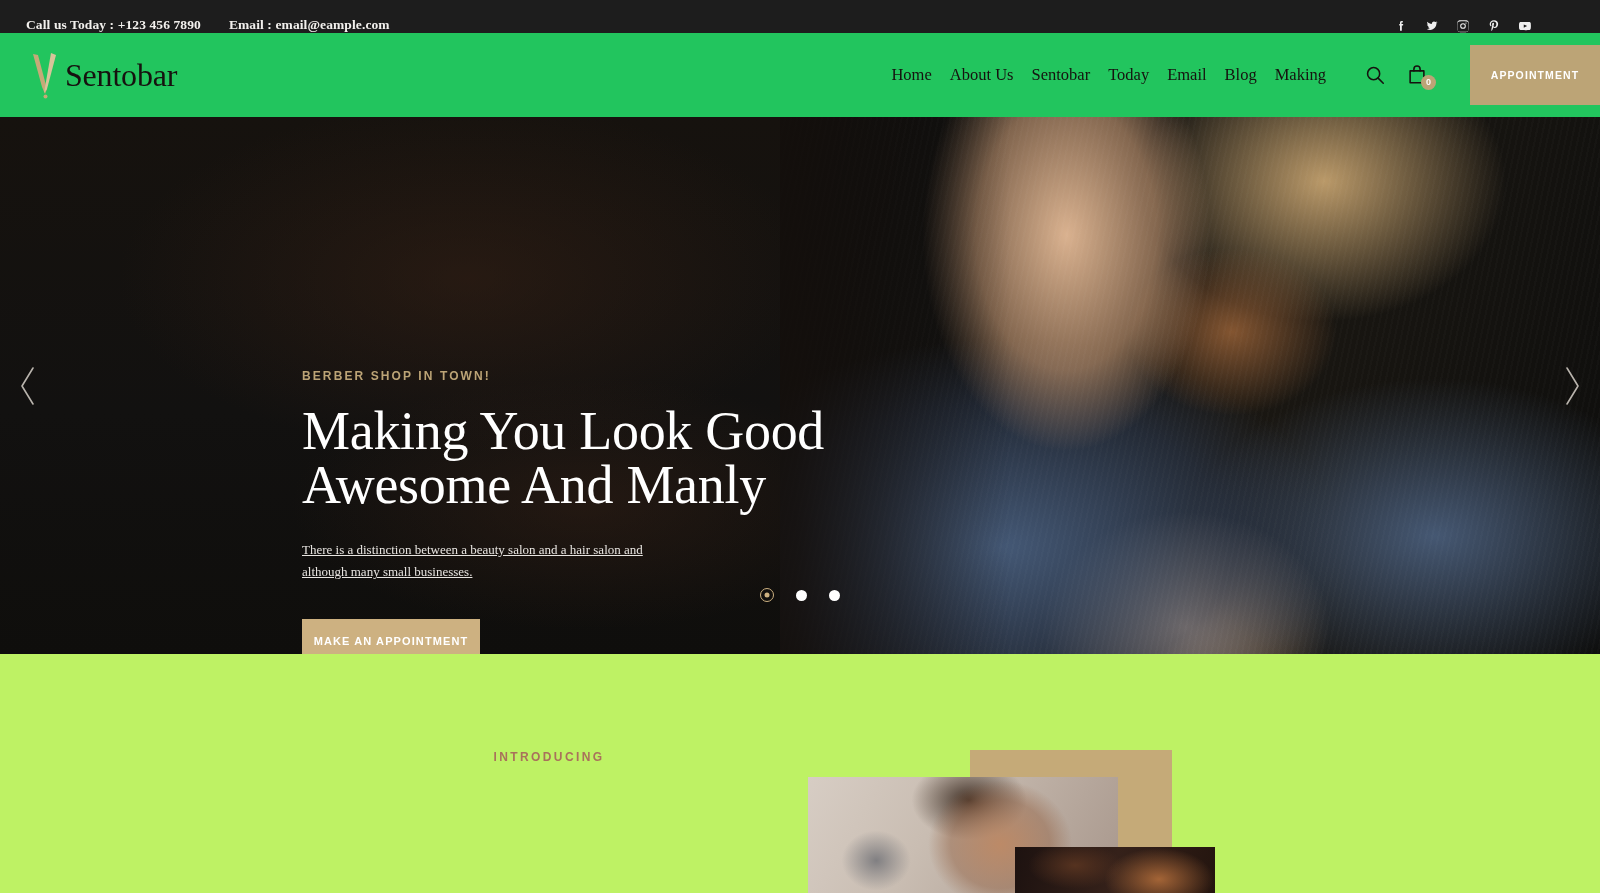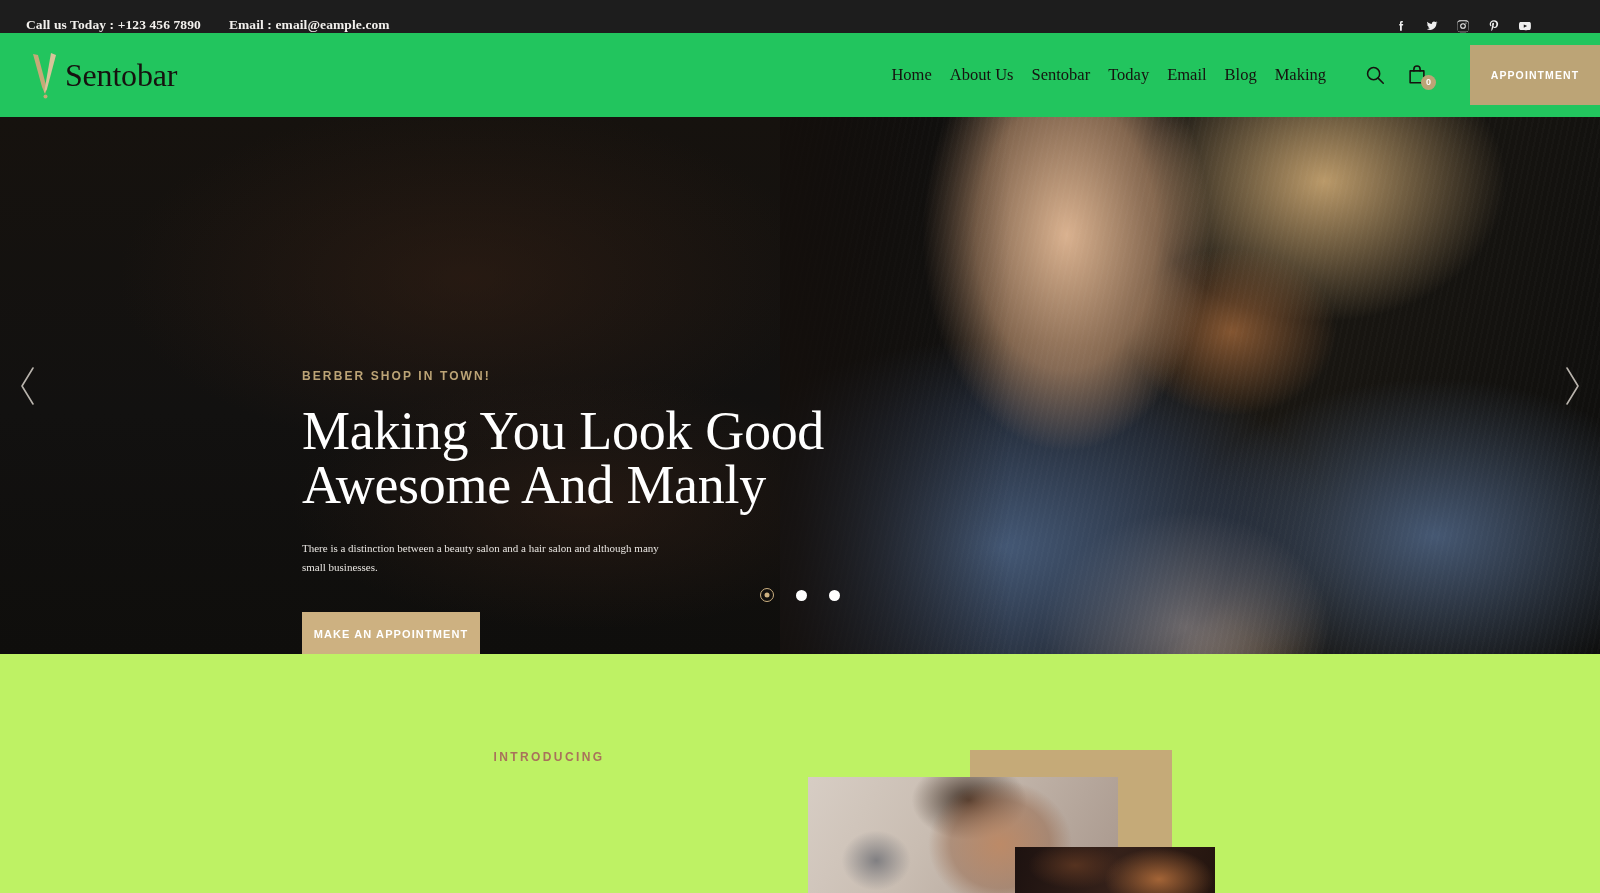--- a/index.html
+++ b/index.html
@@ -162,25 +162,26 @@
     font-size:54px;
     line-height:1.0;
     color:#ffffff;
     font-weight:400;
     letter-spacing:-.3px;
     margin-bottom:27px;
   }
   .hero-title span { display:block; }
   .hero-sub {
     font-family:"Liberation Serif", serif;
-    font-size:11px;
+    font-size:13px;
     line-height:1.7;
     color:#e8e5e1;
     max-width:360px;
     margin-bottom:36px;
+    text-decoration:underline;
   }
   .hero-cta {
     width:178px; height:44px;
     background:#cdb181;
     color:#ffffff;
     border:none;
     font-family:"Liberation Sans", sans-serif;
     font-size:11px;
     font-weight:700;
     letter-spacing:1.1px;

